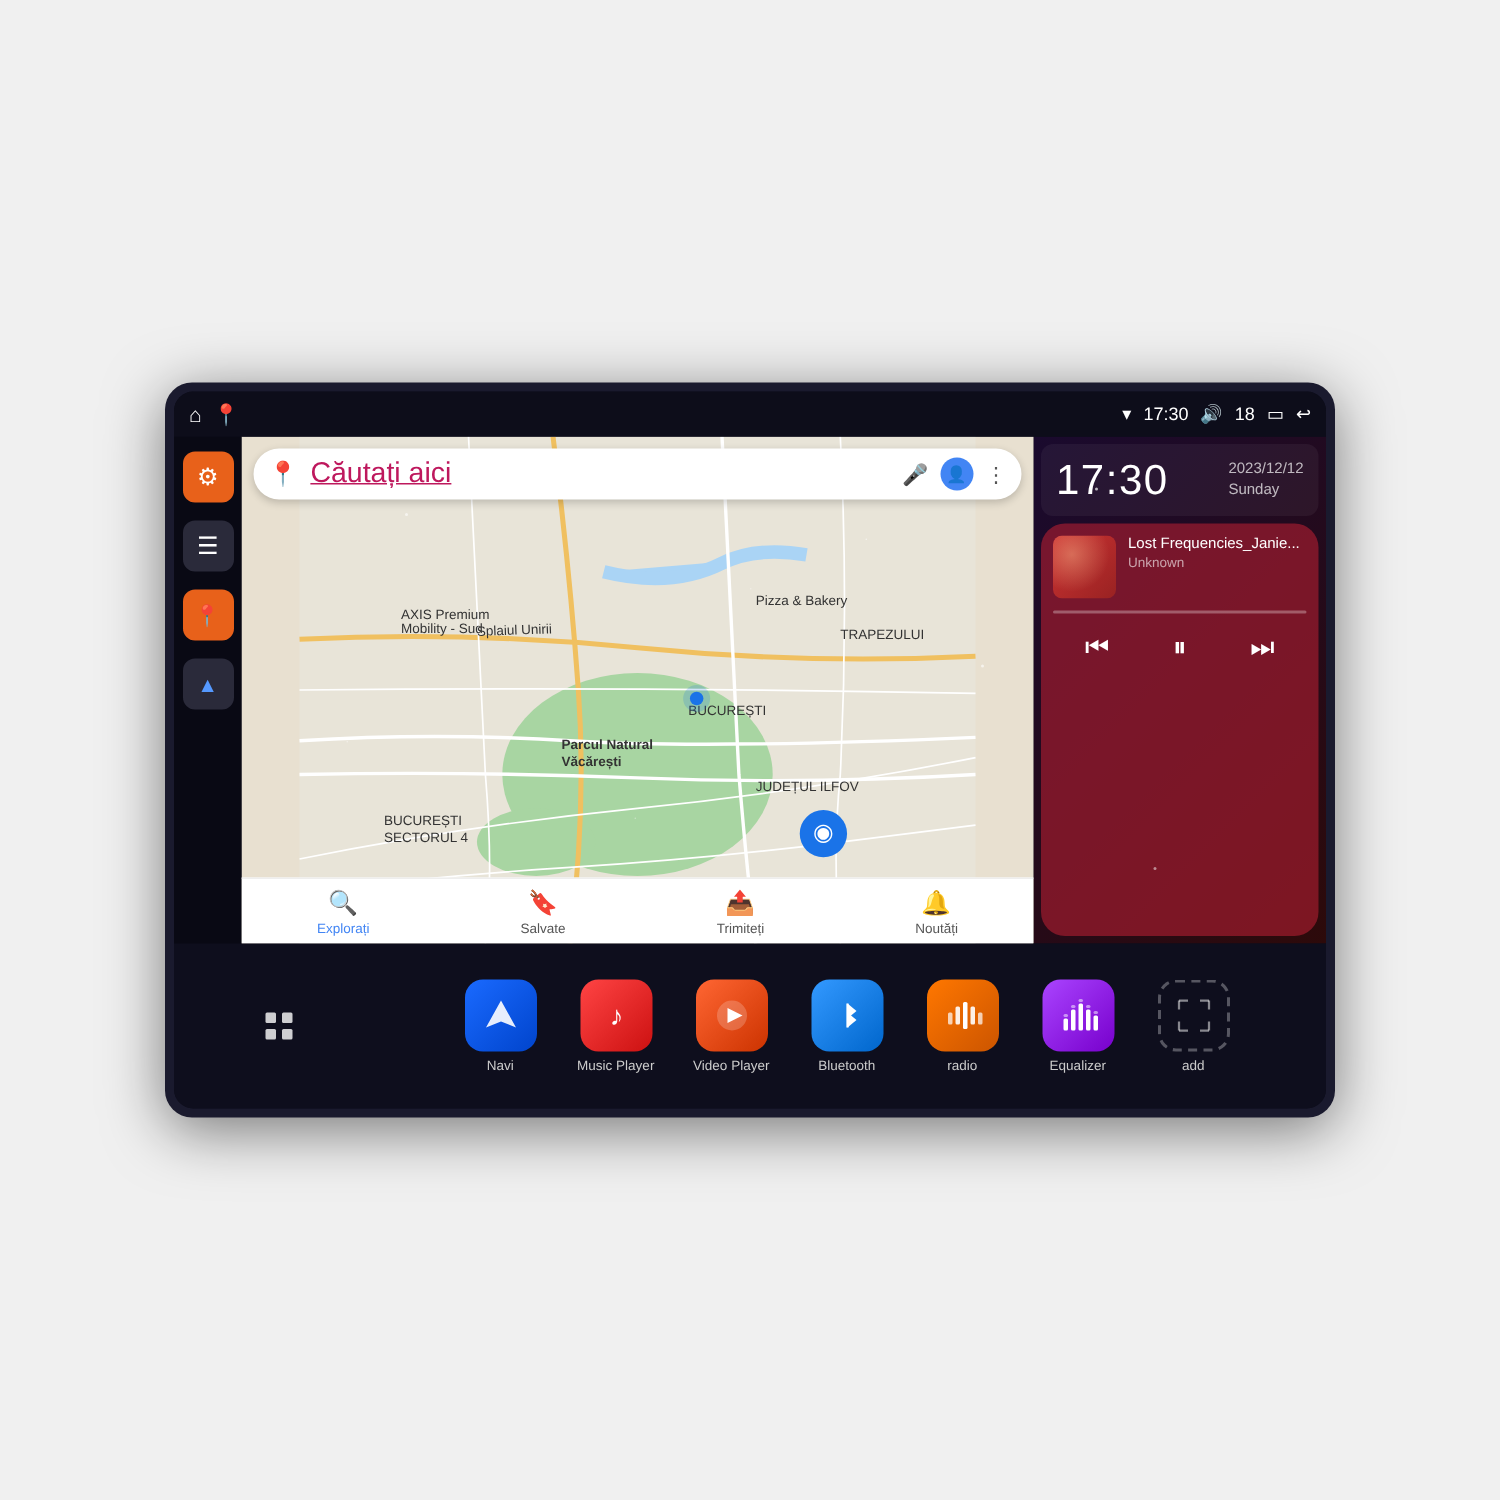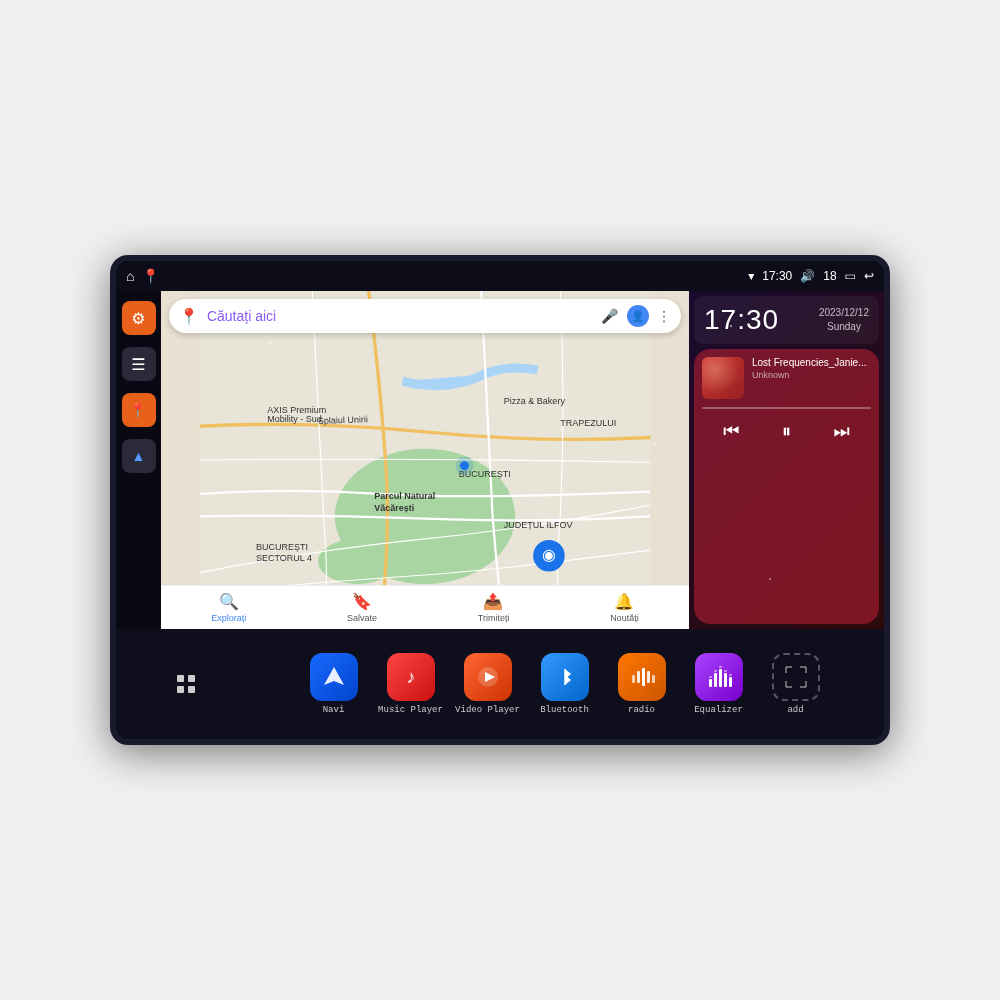--- a/index.html
+++ b/index.html
@@ -132,22 +132,23 @@
       z-index: 10;
     }
 
     .map-search-icon {
       font-size: 16px;
       color: #4285f4;
     }
 
     .map-search-text {
       flex: 1;
-      font-size: 14px;
-      color: #8b5cf6;
+      font-size: 19px;
+      color: #be185d;
+      text-decoration: underline;
     }
 
     .map-search-mic {
       font-size: 14px;
       color: #555;
     }
 
     .map-search-avatar {
       width: 22px;
       height: 22px;
@@ -219,21 +220,21 @@
     .clock-time {
       color: white;
       font-size: 28px;
       font-weight: 300;
       letter-spacing: 1px;
     }
 
     .clock-date {
       color: rgba(255,255,255,0.7);
       font-size: 10px;
-      text-align: center;
+      text-align: left;
       line-height: 1.4;
     }
 
     
     .music-widget {
       background: rgba(180, 30, 50, 0.6);
       border-radius: 16px;
       padding: 8px;
       flex: 1;
     }
@@ -347,21 +348,20 @@
       display: flex;
       align-items: center;
       justify-content: center;
       font-size: 22px;
     }
 
     .app-icon-label {
       color: #ccc;
       font-size: 9px;
       text-align: center;
-      font-family: Liberation Mono, monospace;
     }
 
     .app-navi { background: linear-gradient(135deg, #1a6aff, #0044cc); }
     .app-music { background: linear-gradient(135deg, #ff4444, #cc1111); }
     .app-video { background: linear-gradient(135deg, #ff6633, #cc3300); }
     .app-radio { background: linear-gradient(135deg, #ff7700, #cc5500); }
     .app-bluetooth { background: linear-gradient(135deg, #3399ff, #0066cc); }
     .app-equalizer { background: linear-gradient(135deg, #aa44ff, #7700cc); }
     .app-settings { background: linear-gradient(135deg, #ff9900, #cc6600); }
     .app-add {

